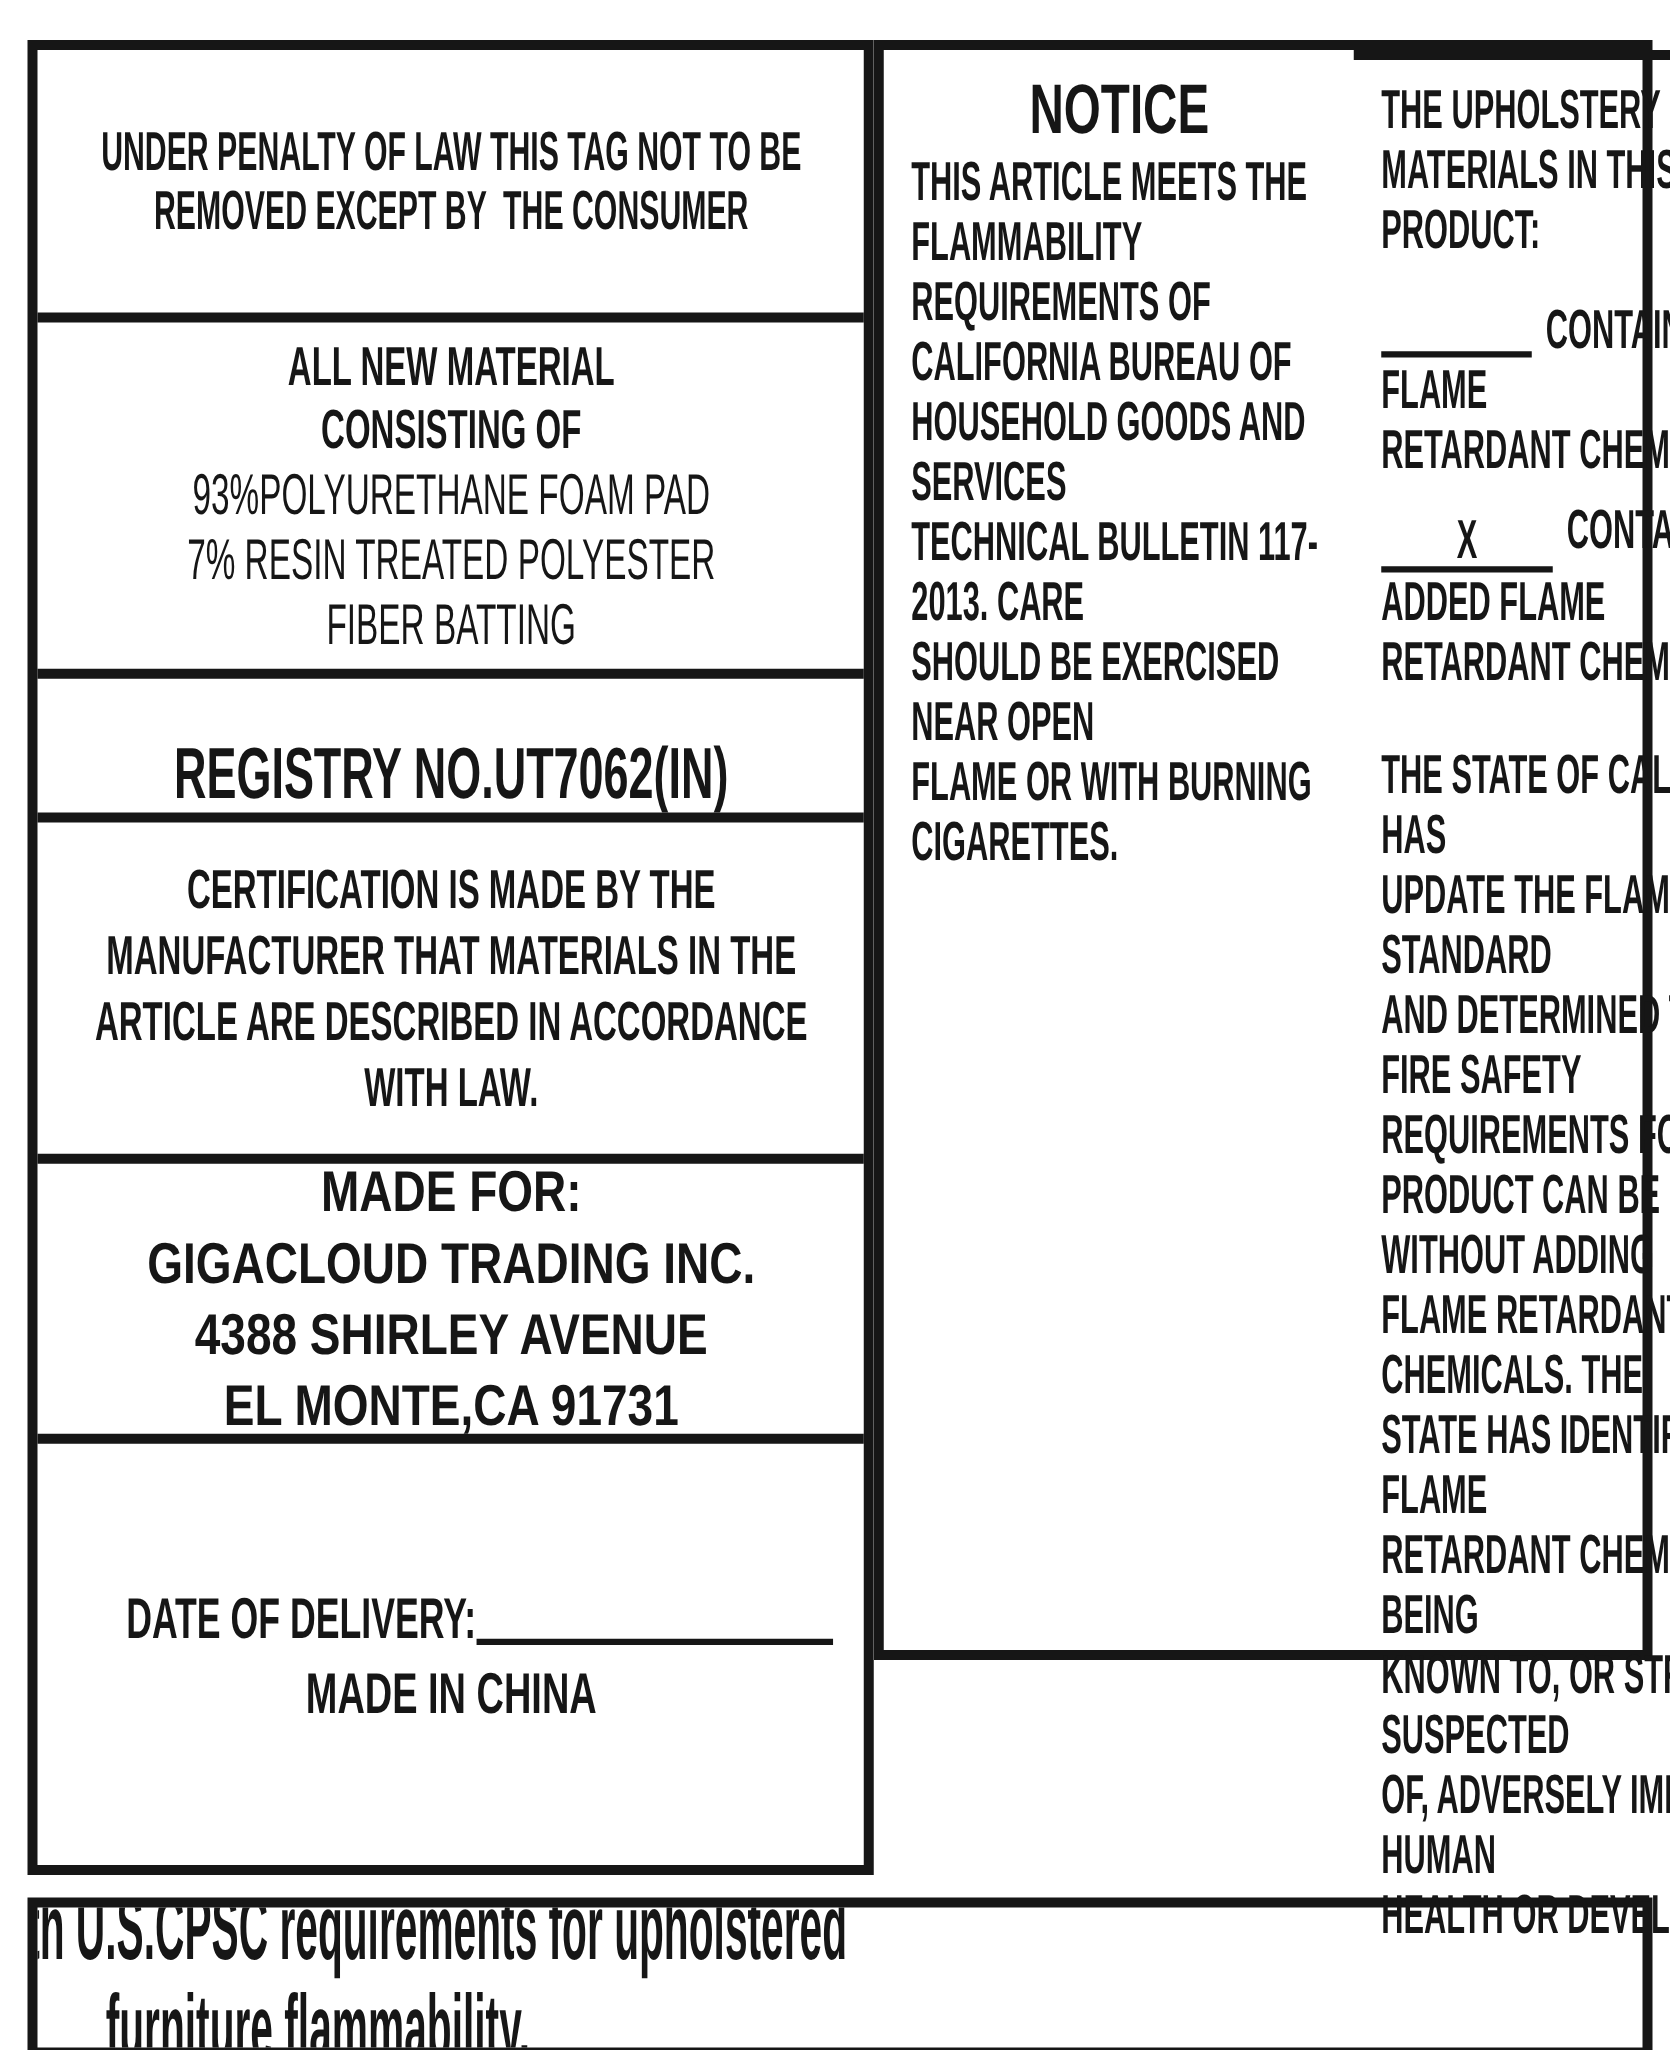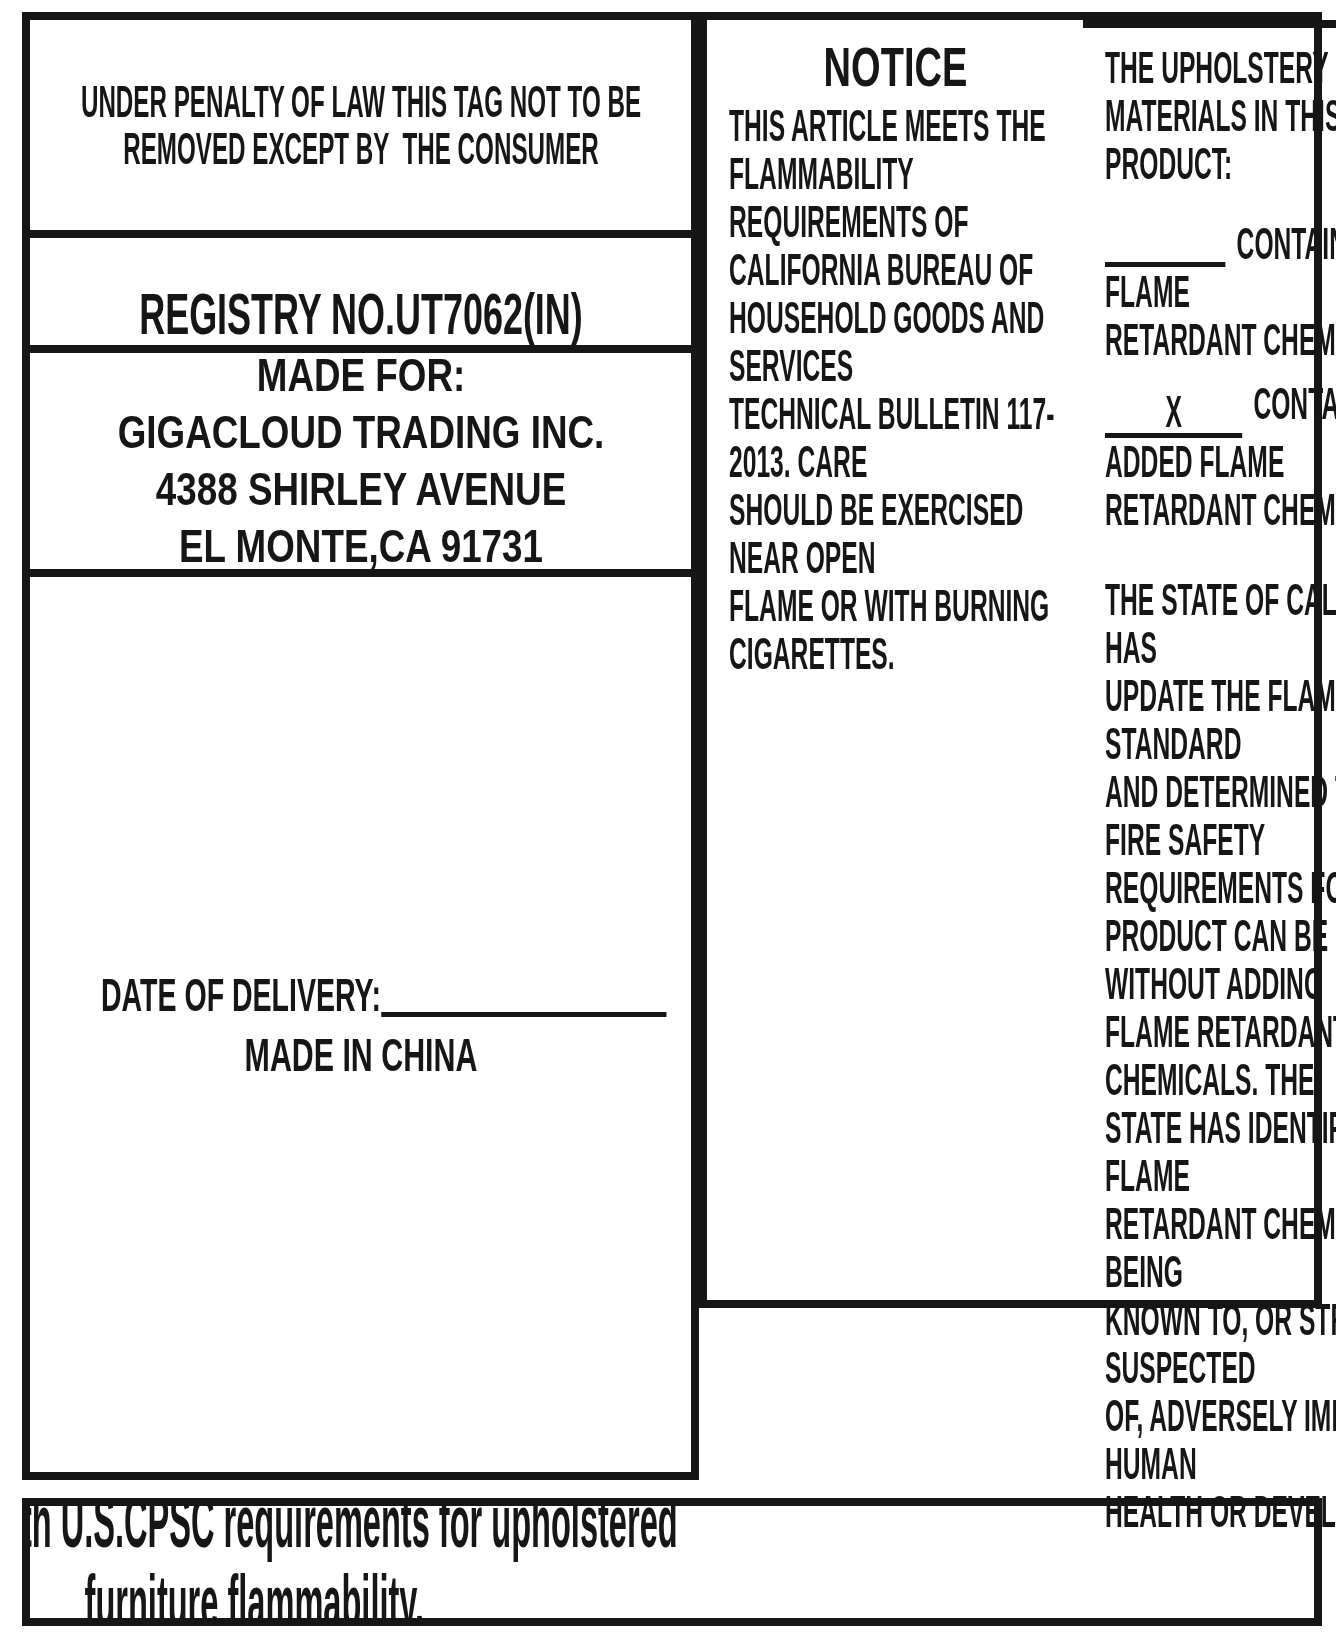--- a/index.html
+++ b/index.html
@@ -3,21 +3,21 @@
 <meta charset="utf-8">
 <style>
   * { margin:0; padding:0; box-sizing:border-box; }
   html,body { background:#fff; }
   .page {
     position:relative; width:1336px; height:1640px;
     background:var(--paper,#fff); color:var(--ink,#161616);
     font-family:"Liberation Sans", sans-serif; overflow:hidden;
   }
   .sheet { position:absolute; left:22px; top:12px; width:1300px; }
-  .columns { display:flex; align-items:stretch; }
+  .columns { display:flex; align-items:stretch;margin-top:20px; }
   .col-left  { width:677px; height:1468px; border:8px solid var(--ink,#161616);
                display:flex; flex-direction:column; background:var(--paper,#fff); }
   .col-right { width:623px; height:1296px; border:8px solid var(--ink,#161616);
                display:flex; flex-direction:row; background:var(--paper,#fff); }
 
   .lbox { display:flex; flex-direction:column; justify-content:center; overflow:hidden; }
   .lbox + .lbox { border-top:8px solid var(--ink,#161616); }
   .bx-penalty   { height:210px; }
   .bx-material  { height:285px; }
   .bx-registry  { height:115px;justify-content:flex-end; }
@@ -70,25 +70,38 @@
 
     <div class="columns">
 
       <div class="col-left">
 
         <div class="lbox bx-penalty">
           <span class="sx sx-c penalty-text">UNDER PENALTY OF LAW THIS TAG NOT TO BE
 REMOVED EXCEPT BY  THE CONSUMER</span>
         </div>
 
+        <div class="lbox bx-material">
+          <span class="sx sx-c material-head">ALL NEW MATERIAL
+CONSISTING OF</span>
+          <span class="sx sx-c material-body">93%POLYURETHANE FOAM PAD
+7% RESIN TREATED POLYESTER
+FIBER BATTING</span>
+        </div>
 
         <div class="lbox bx-registry">
           <span class="sx sx-c registry-text">REGISTRY NO.UT7062(IN)</span>
         </div>
 
+        <div class="lbox bx-cert">
+          <span class="sx sx-c cert-text">CERTIFICATION IS MADE BY THE
+MANUFACTURER THAT MATERIALS IN THE
+ARTICLE ARE DESCRIBED IN ACCORDANCE
+WITH LAW.</span>
+        </div>
 
         <div class="lbox bx-madefor">
           <span class="sx sx-c madefor-label">MADE FOR:</span>
           <span class="sx sx-c madefor-body">GIGACLOUD TRADING INC.
 4388 SHIRLEY AVENUE
 EL MONTE,CA 91731</span>
         </div>
 
         <div class="lbox bx-delivery">
           <div class="delivery-row">

